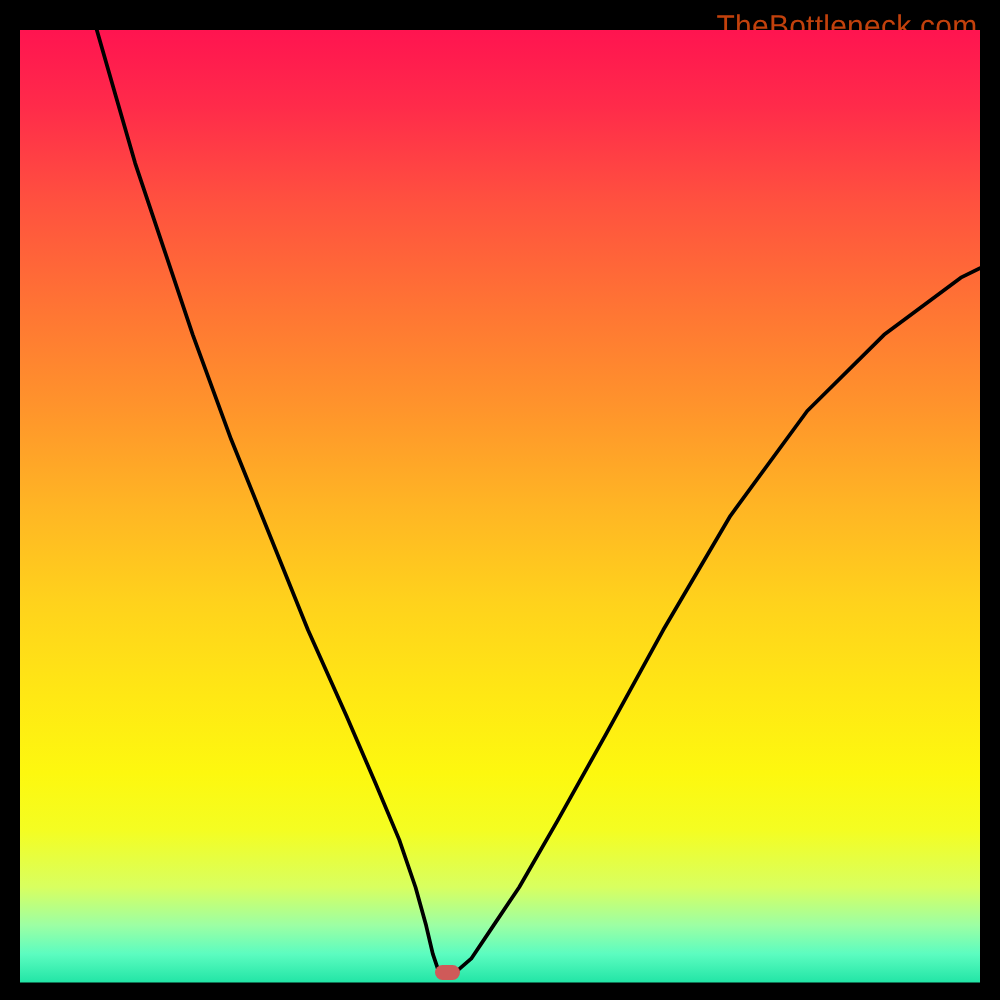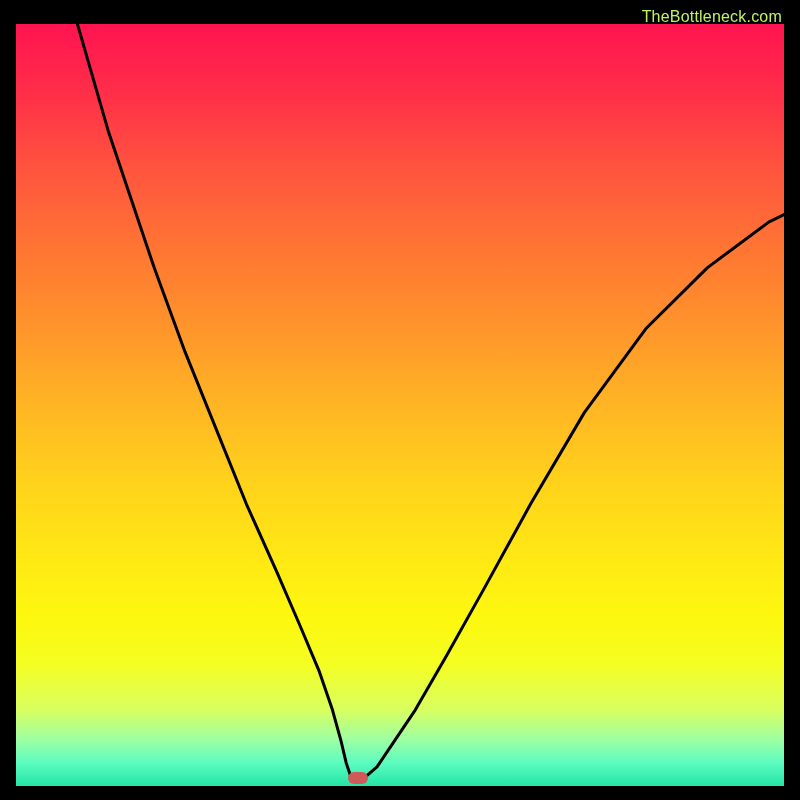--- a/index.html
+++ b/index.html
@@ -31,23 +31,23 @@
       #9cffa4 94%,
       #5cfcc0 97%,
       #22e5a6 100%
     );
   }
   .watermark {
     position: absolute;
     top: 8px;
     right: 18px;
     font-family: Arial, Helvetica, sans-serif;
-    font-size: 16px;
+    font-size: 24px;
     font-weight: 500;
-    color: #bef264;
+    color: #c2410c;
     letter-spacing: 0.2px;
     user-select: none;
   }
   svg.curve {
     position: absolute;
     left: 0;
     top: 0;
     width: 768px;
     height: 762px;
   }

